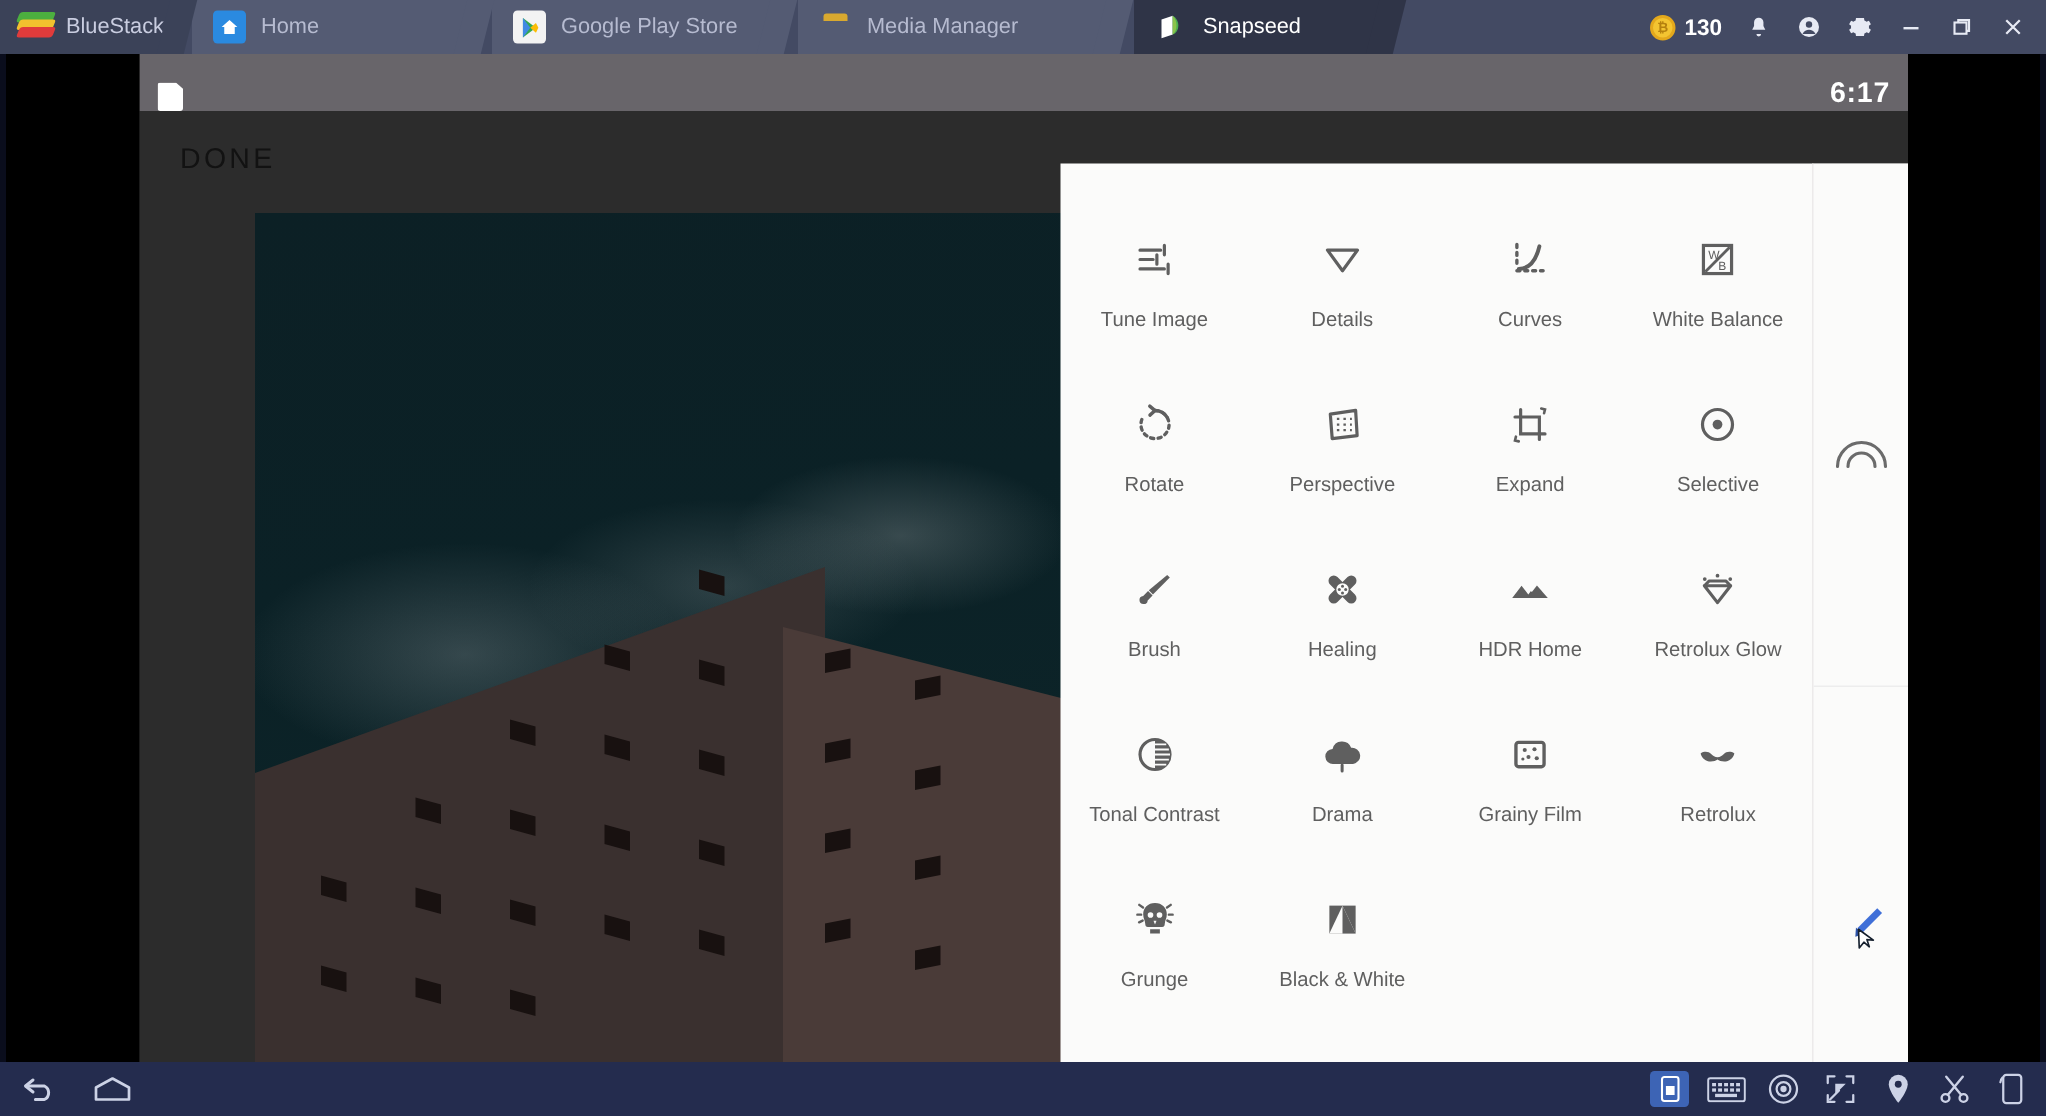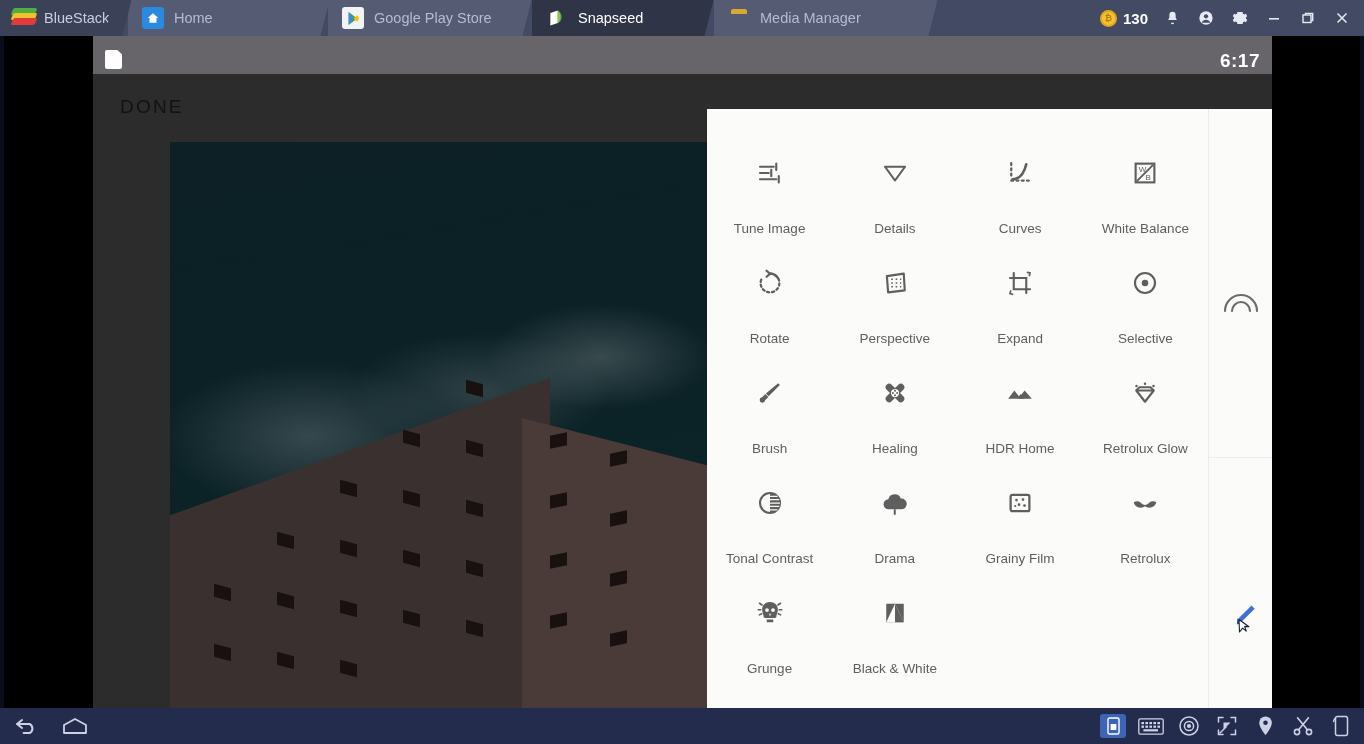--- a/index.html
+++ b/index.html
@@ -60,21 +60,21 @@
     background:#0a0d1c;
   }
   #letterbox{ position:absolute; left:4px; top:0; width:1356px; height:672px; background:#000; }
 
   #android{
     position:absolute; left:93px; top:0; width:1179px; height:672px;
     background:#2c2c2c; overflow:hidden;
   }
   #statusbar{
     position:absolute;left:0;top:0;width:1179px;height:38px;background:#68656a;
-    display:flex;align-items:flex-start;justify-content:space-between;padding:14px 12px;
+    display:flex;align-items:flex-end;justify-content:space-between;padding:0 12px;
   }
   .sb-doc{ width:17px;height:19px;background:#fff;border-radius:2px;
           clip-path:polygon(0 0,72% 0,100% 22%,100% 100%,0 100%); }
   .sb-time{ color:#ffffff;font-size:19px;font-weight:bold;letter-spacing:.5px;}
 
   #editor{ position:absolute;left:0;top:38px;width:954px;height:634px;background:#2c2c2c;}
   #done-btn{
     position:absolute;left:27px;top:22px;color:#121212;font-size:19px;letter-spacing:2.2px;
     font-weight:500; cursor:pointer;
   }
@@ -107,21 +107,21 @@
     position:absolute; left:0; top:0; width:501px;
     display:grid; grid-template-columns:repeat(4,1fr);
     row-gap:0; padding-top:28px;
   }
   .tool{
     height:110px; display:flex;flex-direction:column;align-items:center;
     justify-content:flex-start; cursor:pointer; padding-top:16px;
   }
   .tool .ic{ height:40px;display:flex;align-items:center;justify-content:center;color:#5f5f5f;}
   .tool .lb{
-    margin-top:26px;font-size:13.5px;color:#5f5f5f;text-align:right;line-height:1.45;
+    margin-top:10px;font-size:13.5px;color:#5f5f5f;text-align:right;line-height:1.45;
     max-width:96px;
   }
   
   #panel-rail{
     position:absolute; right:0; top:0; width:64px; height:599px; background:#fbfbfa;
     border-left:1px solid #eceaea;
   }
   #rail-div{ position:absolute;left:0;top:348px;width:64px;height:1px;background:#ededed;}
   #rail-arc{ position:absolute; left:14px; top:178px; color:#6b6b6b;}
   #cursor-pen{ position:absolute; left:18px; top:494px; }
@@ -169,39 +169,39 @@
           <path d="M3 1 L19 13 L3 25 Z" fill="#34a853"></path>
           <path d="M3 1 L12 13 L3 25 Z" fill="#4285f4" opacity=".9"></path>
           <path d="M12 13 L19 7 L22 13 L19 19 Z" fill="#fbbc05"></path>
         </svg>
       </span>
     </span>
     <span>Google Play Store</span>
     <span class="skew-r"></span>
   </div>
 
+  <div class="bs-tab t-dim" style="margin-left:14px;width:210px">
+    <span class="tab-ico">
+      <span class="ico-media"></span>
+    </span>
+    <span>Media Manager</span>
+    <span class="skew-r"></span>
+  </div>
+
   <div class="bs-tab t-active" style="margin-left:14px;width:168px">
     <span class="tab-ico">
       <span class="ico-snap">
         <svg width="20" height="20" viewBox="0 0 24 24">
           <path d="M4 21 V6 L13 3 V18 Z" fill="#ffffff"></path>
           <path d="M13 3 C19 6 19 16 13 18 Z" fill="#4caf50"></path>
           <path d="M13 3 C17 7 17 15 13 18 Z" fill="#8bc34a"></path>
         </svg>
       </span>
     </span>
     <span>Snapseed</span>
-    <span class="skew-r"></span>
-  </div>
-
-  <div class="bs-tab t-dim" style="margin-left:14px;width:210px">
-    <span class="tab-ico">
-      <span class="ico-media"></span>
-    </span>
-    <span>Media Manager</span>
     <span class="skew-r"></span>
   </div>
 
   <div id="bs-sysbox">
     <span class="coinwrap">
       <span class="coin">₿</span>
       <span>130</span>
     </span>
     <span class="sysico">
       <svg width="15" height="16" viewBox="0 0 24 24">

